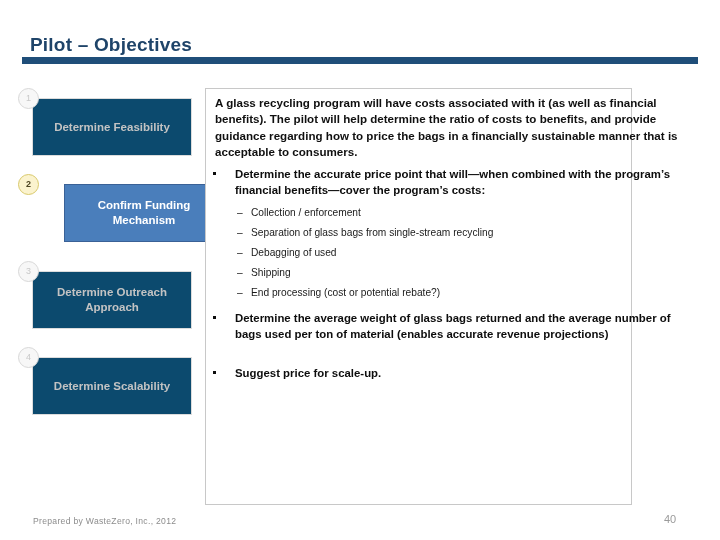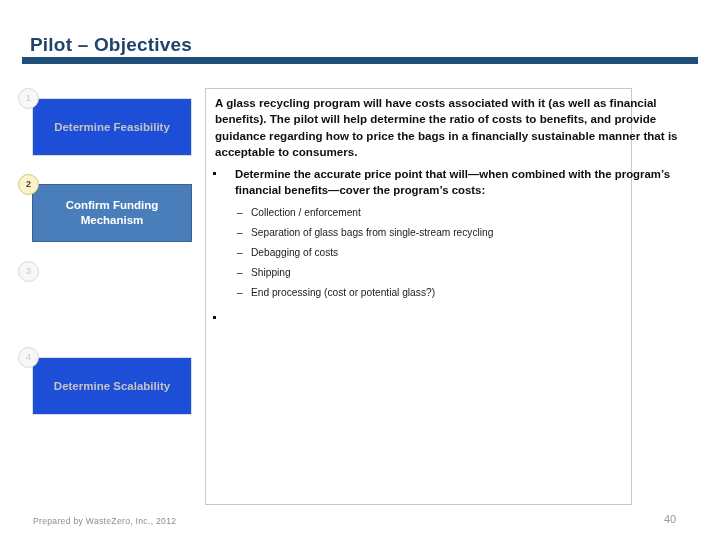--- a/index.html
+++ b/index.html
@@ -60,28 +60,29 @@
     display: flex;
     align-items: center;
     justify-content: center;
     text-align: center;
     font-size: 11.5px;
     line-height: 15px;
     font-weight: bold;
     padding: 0 6px;
   }
   .step-box.inactive {
-    background: #1d4ed8;
+    background: #0c4a6e;
     border: 1px solid #DCDCDC;
     color: #C3C3C3;
   }
   .step-box.active {
     background: #4A7EBB;
     border: 1px solid #3A6196;
     color: #FFFFFF;
+    margin-left: 32px;
   }
   .step-badge {
     position: absolute;
     left: 0px;
     top: 0px;
     width: 21px;
     height: 21px;
     border-radius: 50%;
     box-sizing: border-box;
     display: flex;
@@ -209,20 +210,23 @@
   <div class="step" style="top:86px;">
     <div class="step-box active">
       <span>Confirm Funding Mechanism</span>
     </div>
     <div class="step-badge active">
       <span>2</span>
     </div>
   </div>
 
   <div class="step" style="top:173px;">
+    <div class="step-box inactive">
+      <span>Determine Outreach Approach</span>
+    </div>
     <div class="step-badge inactive">
       <span>3</span>
     </div>
   </div>
 
   <div class="step" style="top:259px;">
     <div class="step-box inactive">
       <span>Determine Scalability</span>
     </div>
     <div class="step-badge inactive">
@@ -254,48 +258,53 @@
 
     <div class="bullet-l2">
       <span class="marker">–</span>
       <span>Separation of glass bags from single-stream recycling</span>
     </div>
 
     <div class="sp-6"></div>
 
     <div class="bullet-l2">
       <span class="marker">–</span>
-      <span>Debagging of costs</span>
+      <span>Debagging of used</span>
     </div>
 
     <div class="sp-6"></div>
 
     <div class="bullet-l2">
       <span class="marker">–</span>
       <span>Shipping</span>
     </div>
 
     <div class="sp-6"></div>
 
     <div class="bullet-l2">
       <span class="marker">–</span>
-      <span>End processing (cost or potential glass?)</span>
+      <span>End processing (cost or potential rebate?)</span>
     </div>
 
     <div class="sp-11"></div>
 
     <div class="bullet-l1">
       <span class="marker"></span>
+      <span>Determine the average weight of glass bags returned and the average number of bags used per ton of material (enables accurate revenue projections)</span>
     </div>
 
     <div class="sp-12"></div>
 
 
     <div class="sp-12"></div>
 
+    <div class="bullet-l1">
+      <span class="marker"></span>
+      <span>Suggest price for scale-up.</span>
+    </div>
 
     <div class="sp-12"></div>
 
 
   </div>
 </div>
 
 <div id="footer-credit">Prepared by WasteZero, Inc., 2012</div>
 <div id="page-number">40</div>
 

